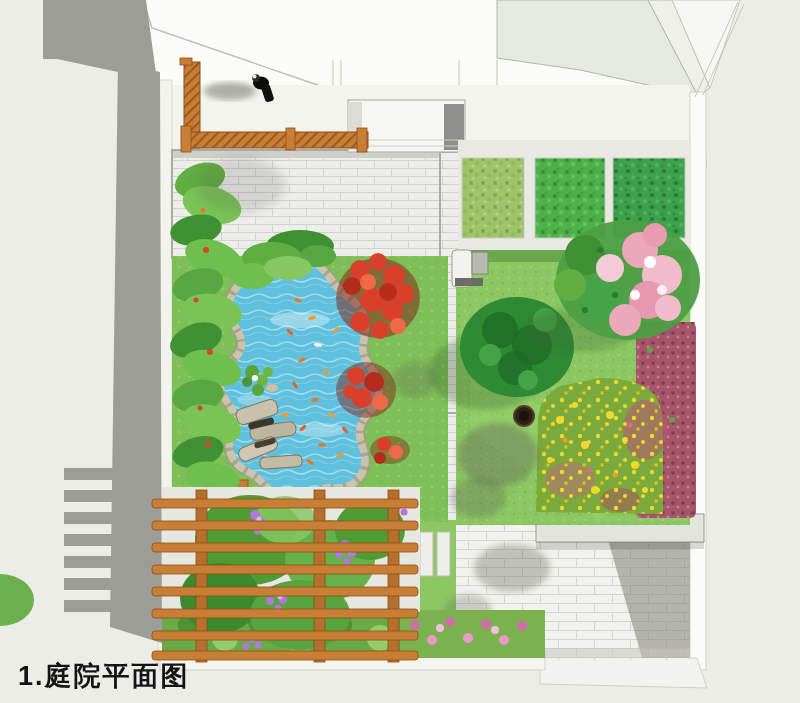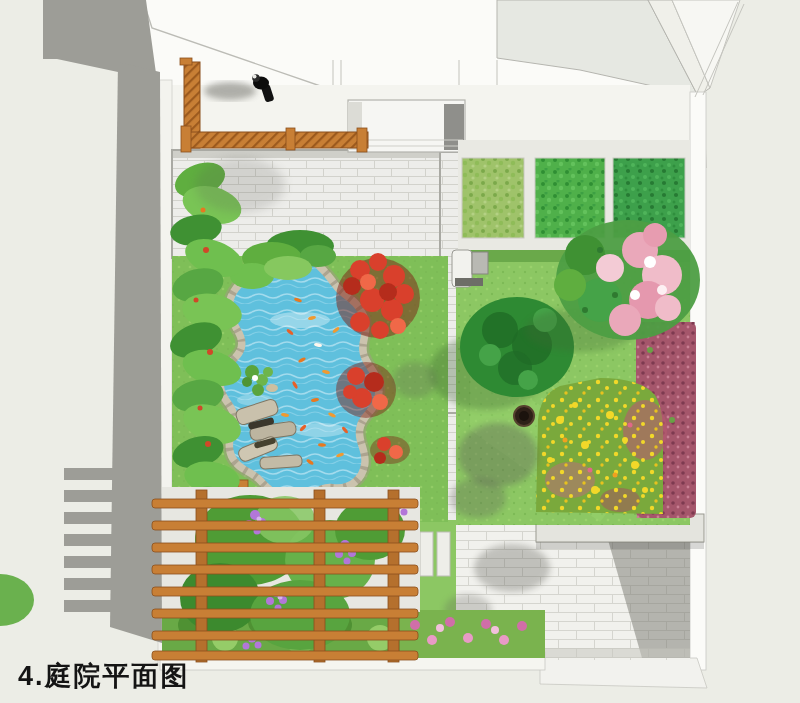--- a/index.html
+++ b/index.html
@@ -439,13 +439,13 @@
     <ellipse cx="230" cy="91" rx="26" ry="9" fill="#8a8a84" opacity="0.65" filter="url(#soft)"></ellipse>
     <rect x="263" y="85" width="9" height="17" rx="3" fill="#111111" transform="rotate(-18 267 93)"></rect>
     <ellipse cx="261" cy="83" rx="8" ry="6.5" fill="#0c0c0c"></ellipse>
     <circle cx="256" cy="78" r="3.8" fill="#2a2a2a"></circle>
     <circle cx="254.5" cy="76.5" r="2" fill="#e8e8e4"></circle>
   </g>
 
   <path d="M695,97 L738,2 M703,95 L744,4" stroke="#c5c5bf" stroke-width="1" fill="none"></path>
 </svg>
 
-<div class="caption">4.庭院平面图</div>
+<div class="caption">1.庭院平面图</div>
 
 </body></html>

